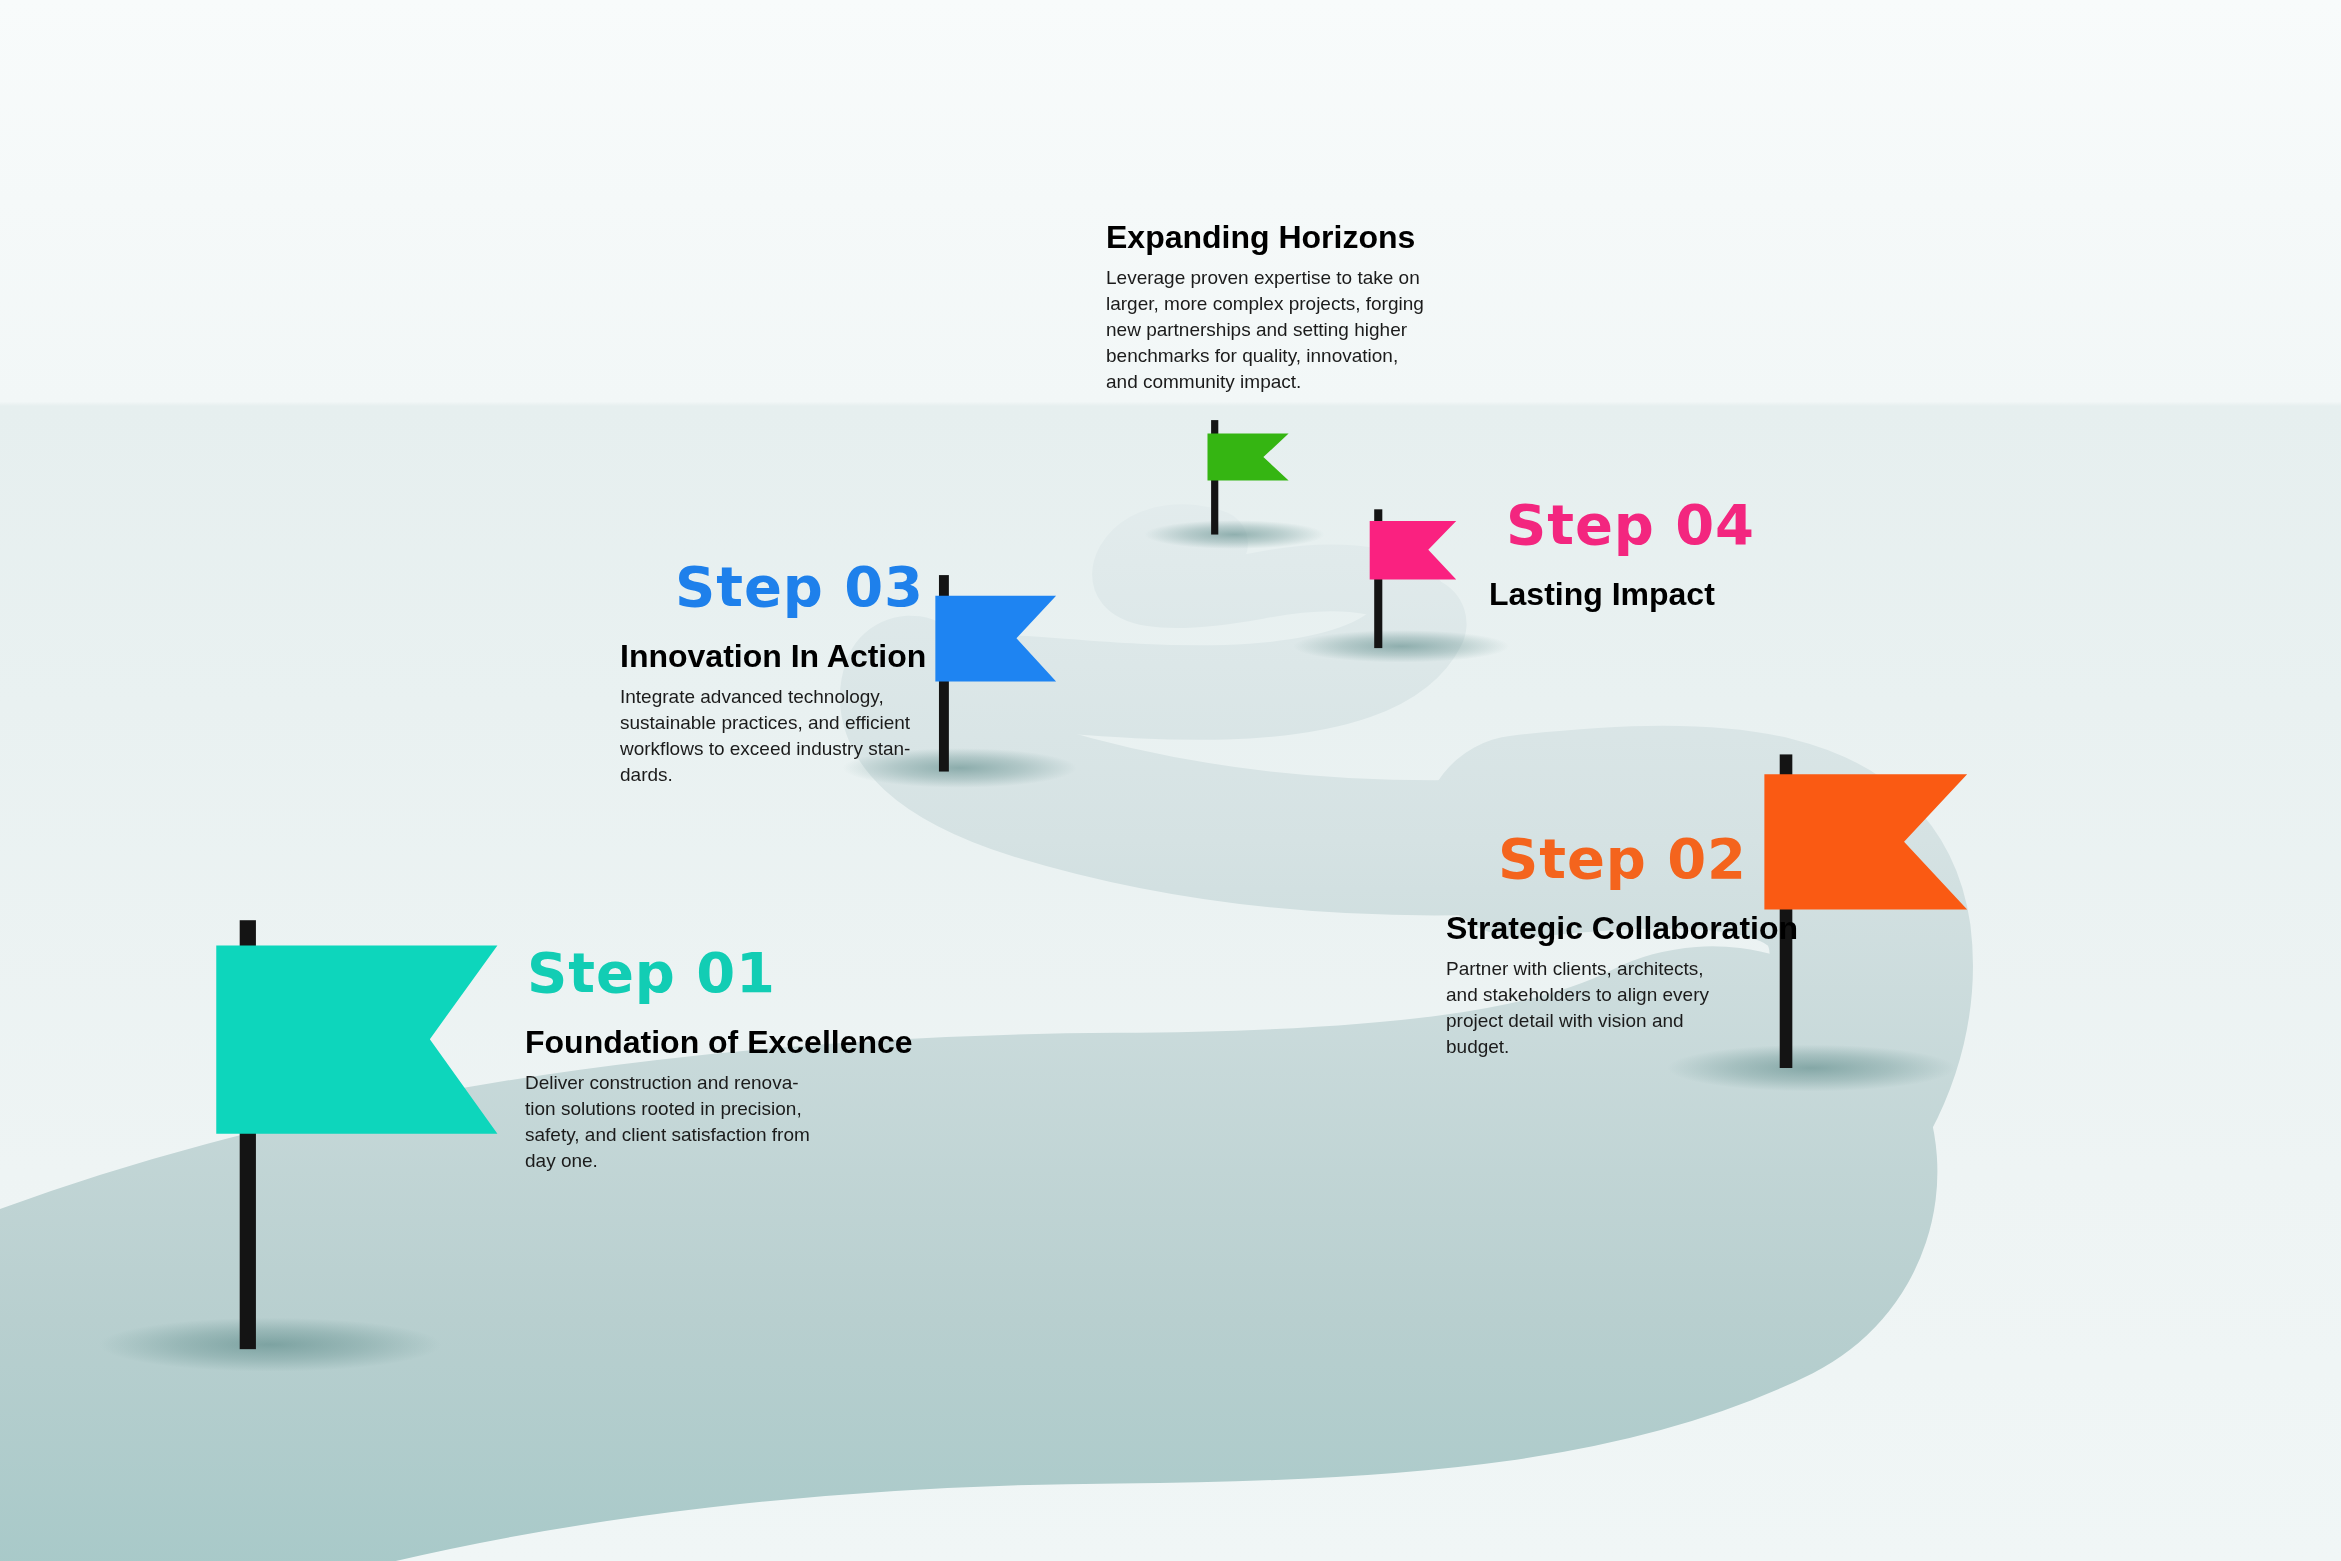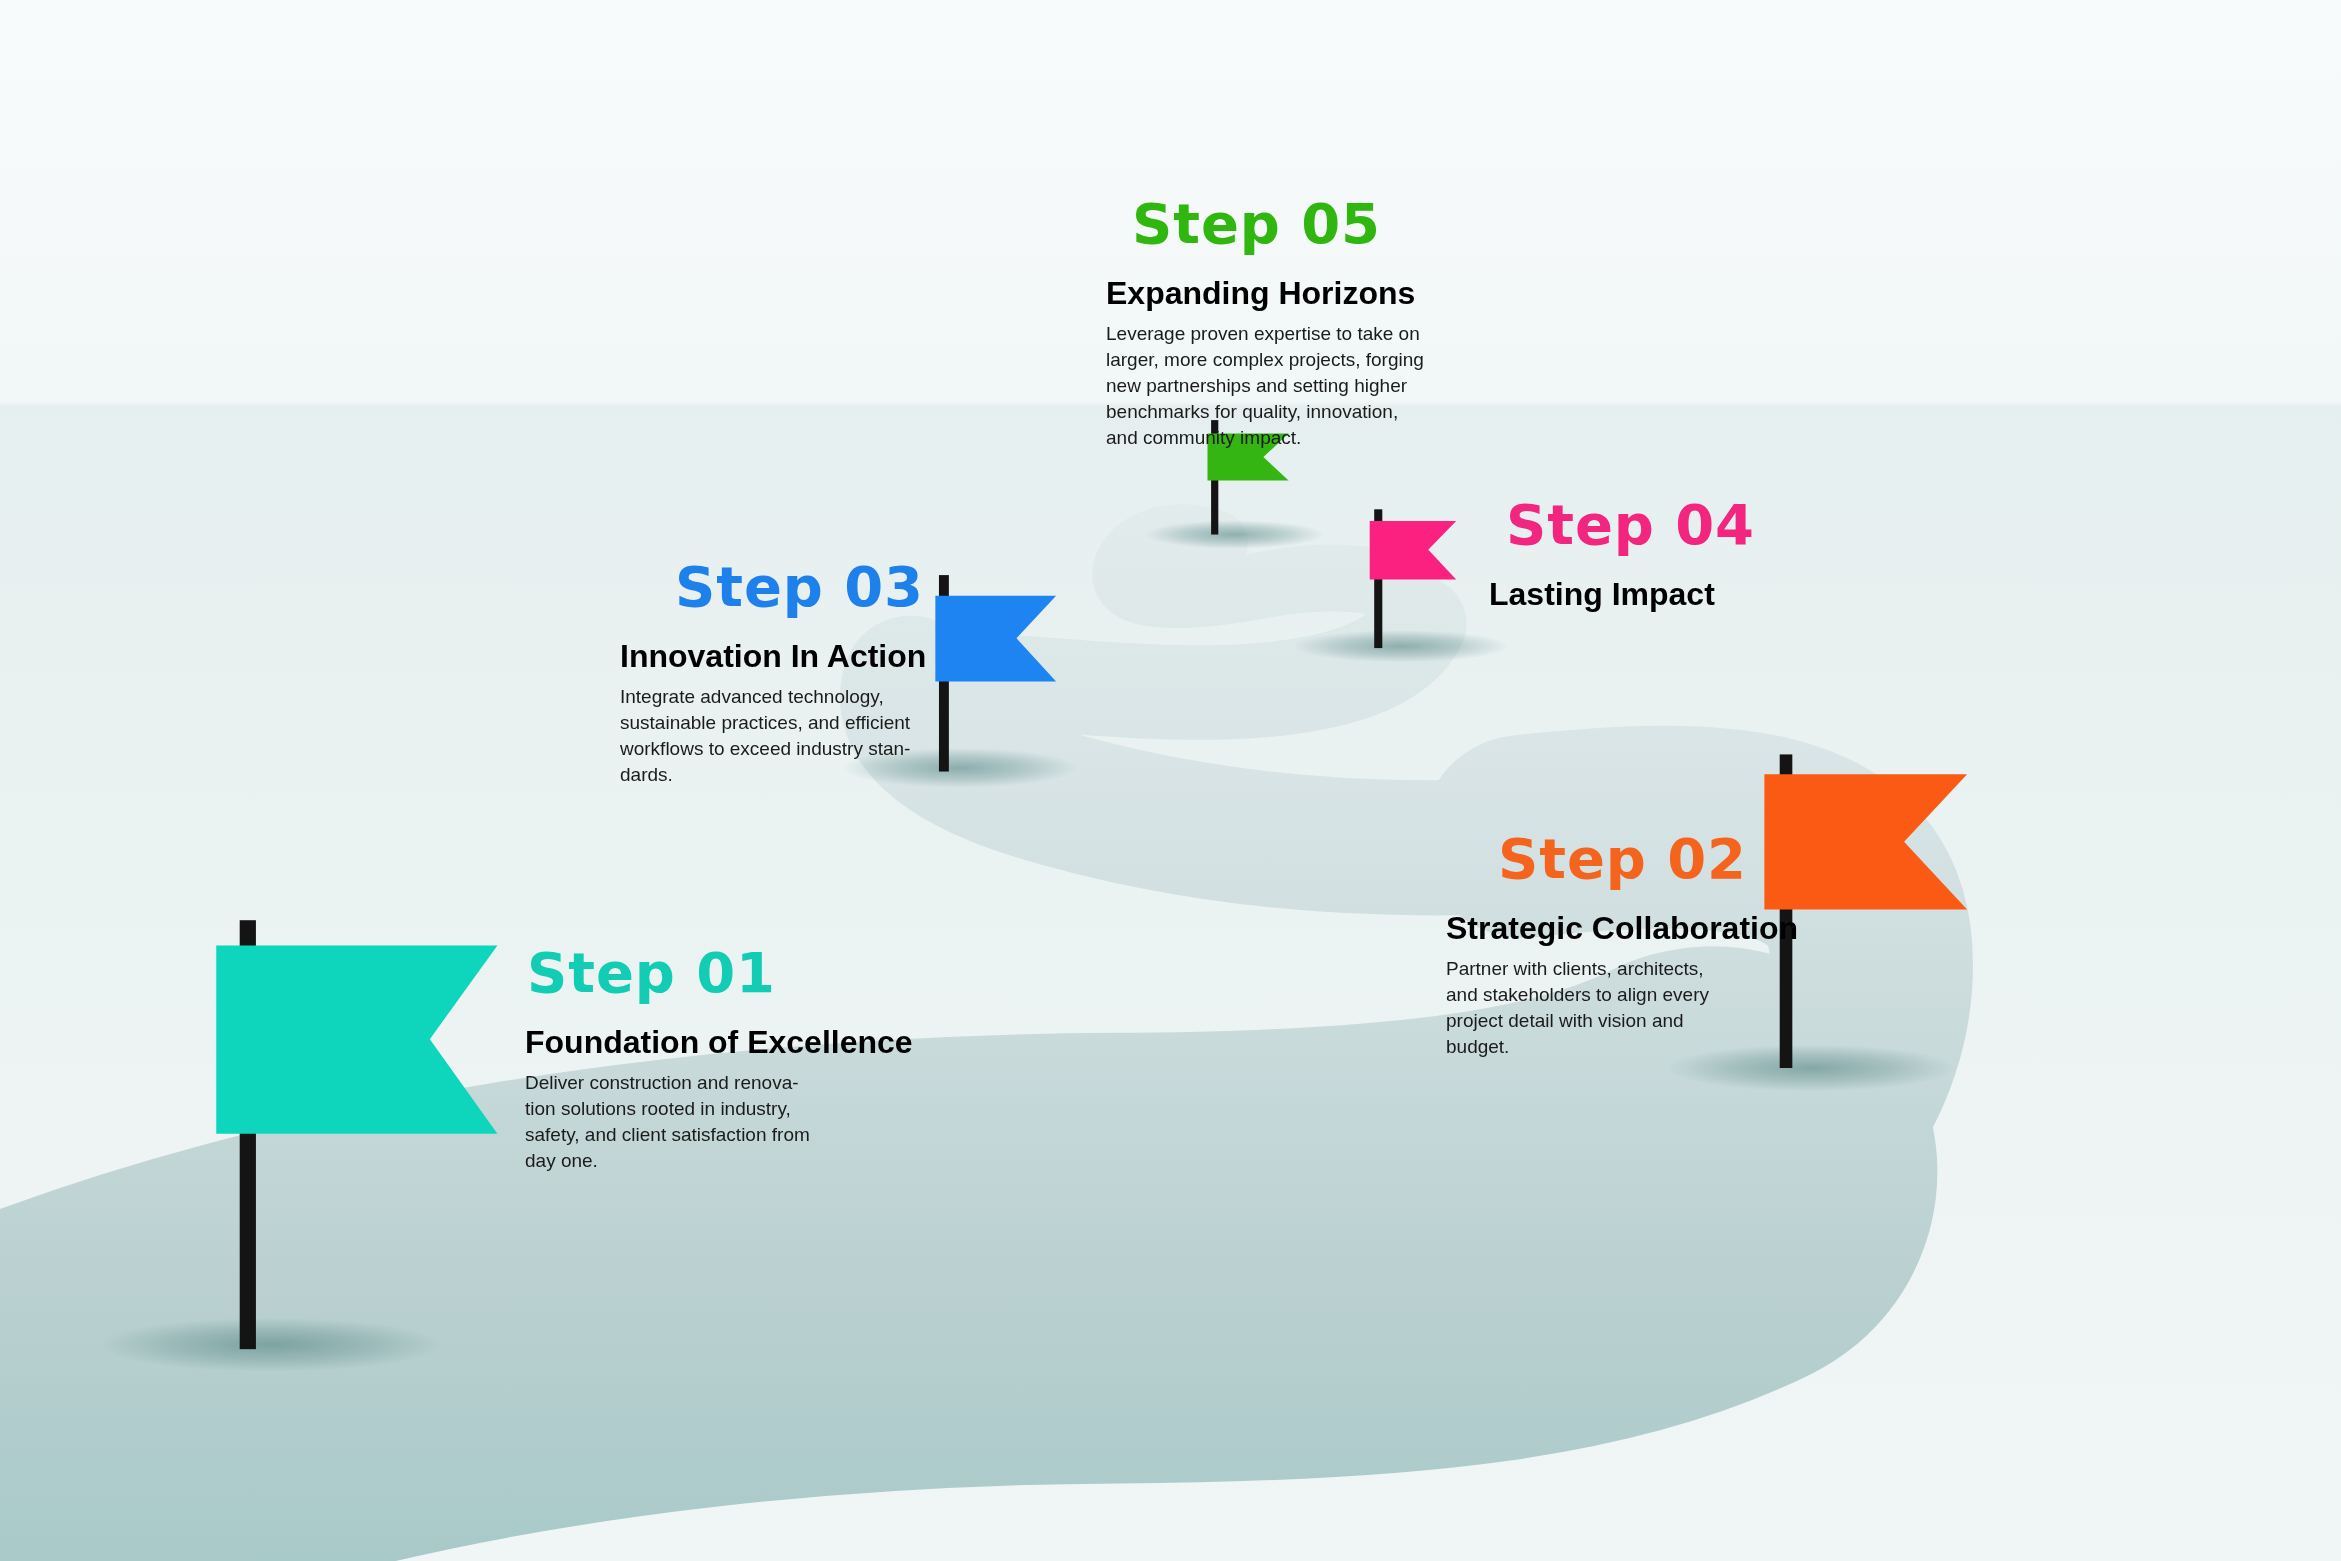--- a/index.html
+++ b/index.html
@@ -105,21 +105,21 @@
     <g>
       <rect x="1344" y="466" width="8" height="127" fill="#141414"></rect>
       <polygon points="1340,481 1430,481 1402,507 1430,533 1340,533" fill="#35B512"></polygon>
     </g>
   </svg>
 
   <div class="step" id="step1">
     <div class="step-title" style="color: rgb(18, 205, 180);">Step 01</div>
     <div class="step-sub">Foundation of Excellence</div>
     <div class="step-body">Deliver construction and renova-
-tion solutions rooted in industry,
+tion solutions rooted in precision,
 safety, and client satisfaction from
 day one.</div>
   </div>
 
   <div class="step" id="step2">
     <div class="step-title" style="color: rgb(244, 100, 29);">Step 02</div>
     <div class="step-sub">Strategic Collaboration</div>
     <div class="step-body">Partner with clients, architects,
 and stakeholders to align every
 project detail with vision and
@@ -134,21 +134,20 @@
 workflows to exceed industry stan-
 dards.</div>
   </div>
 
   <div class="step" id="step4">
     <div class="step-title" style="color: rgb(243, 38, 127);">Step 04</div>
     <div class="step-sub">Lasting Impact</div>
   </div>
 
   <div class="step" id="step5">
-    <div class="step-title" style="color: rgb(47, 183, 15);">Step 05</div>
     <div class="step-sub">Expanding Horizons</div>
     <div class="step-body">Leverage proven expertise to take on
 larger, more complex projects, forging
 new partnerships and setting higher
 benchmarks for quality, innovation,
 and community impact.</div>
   </div>
 
 </div>
 

